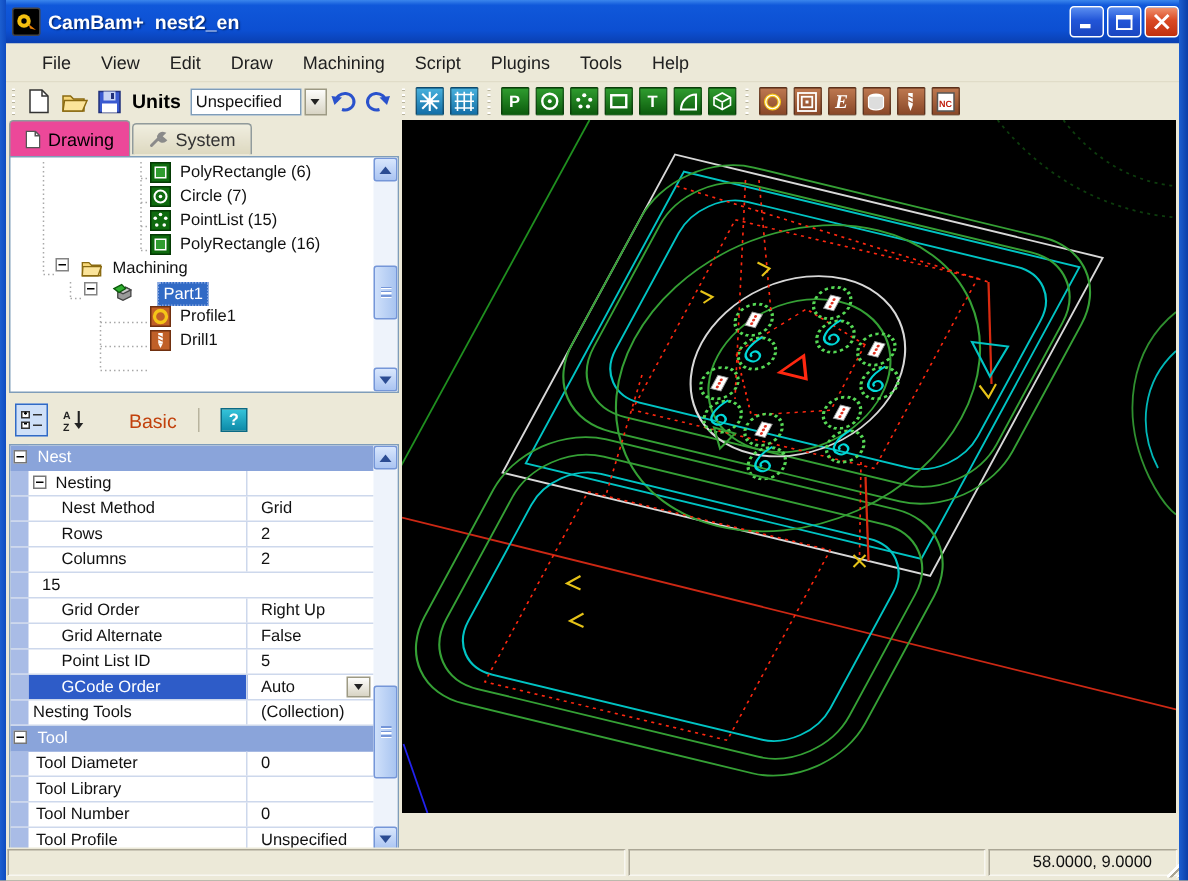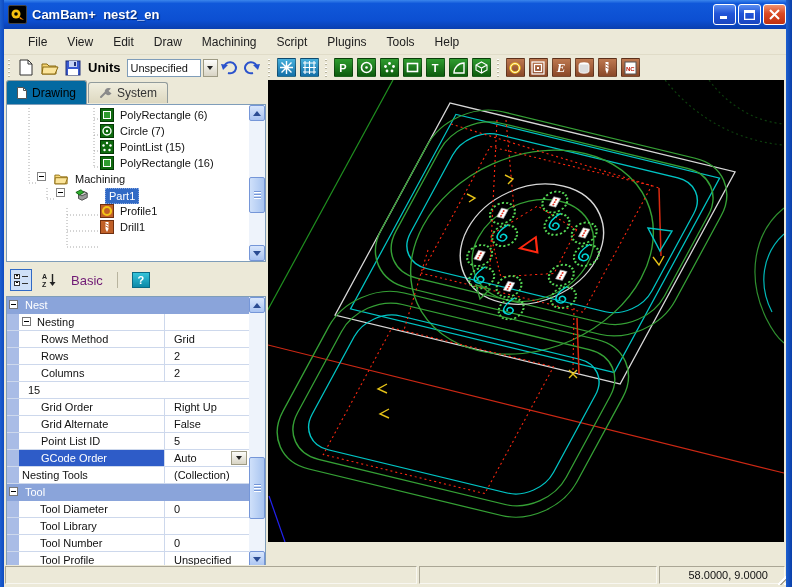--- a/index.html
+++ b/index.html
@@ -35,52 +35,52 @@
   .ticon.brown { background:linear-gradient(180deg,#bd7850,#8a4828); }
   .units-label { font-size:13px; font-weight:bold; margin:0 6px 0 4px; }
   .units-box { width:74px; height:18px; background:#fff; border:1px solid #7f9db9; font-size:11px; padding:2px 3px; color:#111; overflow:hidden; white-space:nowrap; }
   .units-arrow { width:15px; height:18px; margin-left:2px; background:linear-gradient(180deg,#fdfdfb,#d8d4c4); border:1px solid #9d9a84; display:flex; align-items:center; justify-content:center; }
   .caret-down { width:0; height:0; border-left:3px solid transparent; border-right:3px solid transparent; border-top:4px solid #222; }
 
   
   .leftpanel { position:absolute; left:4px; top:80px; width:264px; height:488px; background:#ece9d8; }
   .tabs { position:absolute; left:2px; top:0; height:24px; display:flex; }
   .tab { height:23px; display:flex; align-items:center; gap:5px; padding:0 10px; font-size:12px; border:1px solid #919b9c; border-bottom:none; border-radius:3px 3px 0 0; background:linear-gradient(180deg,#fdfdfb,#ece9d8); margin-right:1px; }
-  .tab.active { background:#0369a1; height:24px; position:relative; z-index:2;text-align:right; }
+  .tab.active { background:#ec4899; height:24px; position:relative; z-index:2;text-align:right; }
   .tab.inactive { margin-top:2px; height:21px; background:linear-gradient(180deg,#f0eedf,#ddd8c0); color:#333; }
 
   .treebox { position:absolute; left:2px; top:24px; width:260px; height:158px; background:#fff; border:1px solid #7f9db9; overflow:hidden; }
   .tree-rows { position:absolute; left:0; top:3px; right:17px; }
   .tree-row { height:16px; display:flex; font-size:11px; color:#111; position:relative; }
   .tree-label { padding:1px 3px; white-space:nowrap; }
   .tree-label.sel { background:#316ac5; color:#fff; border:1px dotted #89a7e0; }
   .expander { position:absolute; width:9px; height:9px; background:#fff; border:1px solid #848484; display:flex; align-items:center; justify-content:center; }
   .expander::before { content:""; width:5px; height:1px; background:#000; }
   .tree-icon { position:absolute; width:14px; height:14px; }
   .tree-guides { position:absolute; left:0; top:3px; pointer-events:none; }
 
   .propbar { position:absolute; left:2px; top:186px; width:260px; height:28px; display:flex; align-items:center; gap:6px; padding-left:4px; }
   .pbtn { width:22px; height:22px; display:flex; align-items:center; justify-content:center; border:1px solid transparent; }
   .pbtn.pressed { border:1px solid #316ac5; background:#cfe0f8; }
-  .basic-label { font-size:13px; color:#701a75; margin-left:5px; }
+  .basic-label { font-size:13px; color:#c2410c; margin-left:20px; }
   .pb-sep { width:1px; height:16px; background:#b8b49e; margin-left:8px; }
   .help-btn { width:18px; height:16px; margin-left:8px; background:linear-gradient(180deg,#35c4da,#0d8aa8); border:1px solid #0a6a84; color:#fff; font-weight:bold; font-size:11px; display:flex; align-items:center; justify-content:center; }
 
   .propgrid { position:absolute; left:2px; top:216px; width:260px; height:272px; background:#fff; border:1px solid #7f9db9; overflow:hidden; }
   .pg-rows { position:absolute; left:0; top:0; right:16px; }
   .pg-row { height:17px; display:flex; font-size:11px; border-bottom:1px solid #cdd8ec; position:relative; }
   .pg-strip { width:12px; flex:none; background:#a9bce6; position:relative; }
   .pg-name { width:146px; flex:none; display:flex; align-items:center; border-right:1px solid #cdd8ec; padding-left:22px; color:#111; white-space:nowrap; overflow:hidden; }
   .pg-val { flex:1; display:flex; align-items:center; padding-left:9px; color:#111; position:relative; white-space:nowrap; }
   .pg-row.category { background:#8aa4da; border-bottom:1px solid #8aa4da; }
   .pg-row.category .pg-strip { background:#8aa4da; }
   .pg-row.category .pg-name { border-right:none; color:#fff; padding-left:6px; width:240px; }
   .pg-row.group .pg-name { padding-left:18px; }
   .pg-row.flat .pg-name { padding-left:3px; }
-  .pg-row.tool .pg-name { padding-left:21px; }
+  .pg-row.tool .pg-name { padding-left:5px; }
   .pg-row.selected .pg-name { background:#2e5cc8; color:#fff; }
   .pg-expander { position:absolute; width:9px; height:9px; background:#fff; border:1px solid #777; display:flex; align-items:center; justify-content:center; }
   .pg-expander::before { content:""; width:5px; height:1px; background:#000; }
   .dd-btn { position:absolute; right:2px; top:1px; width:16px; height:14px; background:linear-gradient(180deg,#fdfdfb,#d8d4c4); border:1px solid #9d9a84; display:flex; align-items:center; justify-content:center; }
 
   
   .sb { position:absolute; width:16px; background:#eef3fb; }
   .sb-btn { position:absolute; left:0; width:16px; height:16px; background:linear-gradient(180deg,#d8e6fc,#aac4f2); border:1px solid #7596d8; border-radius:2px; display:flex; align-items:center; justify-content:center; }
   .sb-thumb { position:absolute; left:0; width:16px; background:linear-gradient(90deg,#cfe0fa,#a8c4f0); border:1px solid #7596d8; border-radius:2px; }
   .sb-thumb::after { content:""; position:absolute; left:4px; top:50%; margin-top:-4px; width:7px; height:8px;
@@ -442,21 +442,21 @@
         <div class="pg-row group">
           <div class="pg-strip"></div>
           <div class="pg-name" style="position:relative">
               <span class="pg-expander" style="left:3px;top:3px"></span>
               <span>Nesting</span>
             </div>
           <div class="pg-val"></div>
         </div>
         <div class="pg-row">
           <div class="pg-strip"></div>
-            <div class="pg-name">Rows Method</div>
+            <div class="pg-name">Nest Method</div>
             <div class="pg-val">Grid</div>
         </div>
         <div class="pg-row">
           <div class="pg-strip"></div>
             <div class="pg-name">Rows</div>
             <div class="pg-val">2</div>
         </div>
         <div class="pg-row">
           <div class="pg-strip"></div>
             <div class="pg-name">Columns</div>

